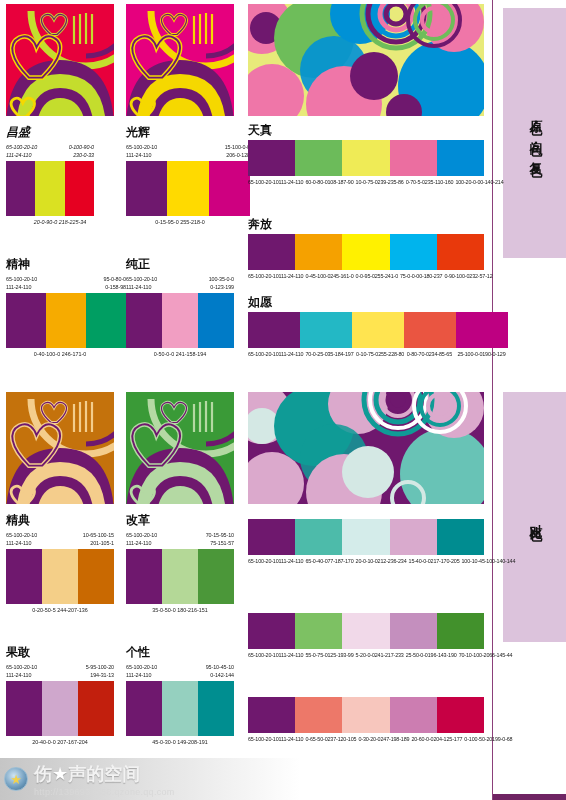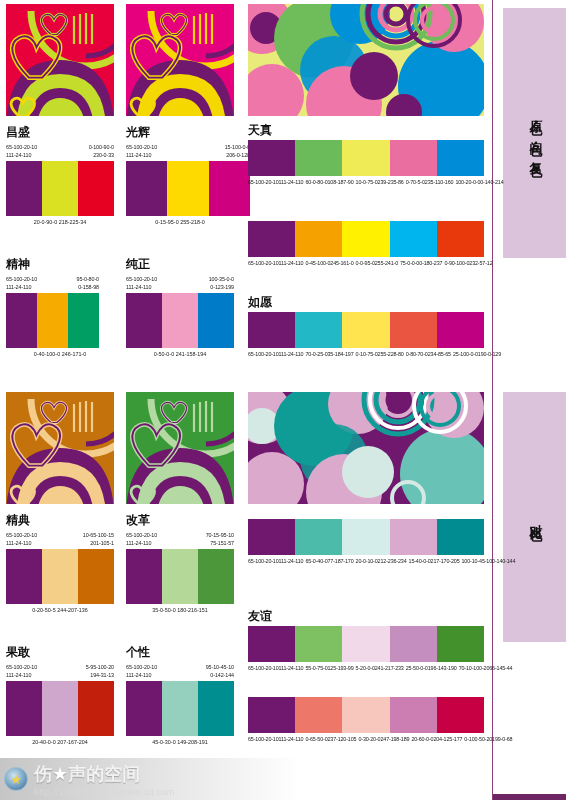--- a/index.html
+++ b/index.html
@@ -241,21 +241,21 @@
         <circle cx="148" cy="10" r="16" stroke="#ef76a8" stroke-width="5"></circle>
         <circle cx="148" cy="10" r="10" stroke="#6f186e" stroke-width="5"></circle>
         <circle cx="186" cy="16" r="26" stroke="#6f186e" stroke-width="4"></circle>
         <circle cx="186" cy="16" r="19" stroke="#6ebd5a" stroke-width="4"></circle>
         <circle cx="186" cy="16" r="12" stroke="#ef76a8" stroke-width="4"></circle>
       </g>
       <circle cx="156" cy="108" r="18" fill="#6f186e"></circle>
     </svg>
   </div>
 
-  <div class="palette-block" style="left:6px;top:126px;width:108px;">
+  <div class="palette-block" style="left:6px;top:126px;width:88px;font-style:italic;">
     <div class="pal-title">昌盛</div>
     <div class="codes-row">
       <div class="code" style="left:0;top:4px;">
         <span>65-100-20-10</span>
         <span class="l2">111-24-110</span>
       </div>
       <div class="code" style="right:0;top:4px;text-align:right;">
         <span>0-100-90-0</span>
         <span class="l2">230-0-33</span>
       </div>
@@ -291,21 +291,21 @@
       <div class="sw" style="background:#ce0080;"></div>
     </div>
     <div class="below-codes">
       <div class="below-code" style="left:54px;top:2px;">
         <span>0-15-95-0</span>
         <span class="l2">255-218-0</span>
       </div>
     </div>
   </div>
 
-  <div class="palette-block" style="left:6px;top:258px;width:93px;">
+  <div class="palette-block" style="left:6px;top:258px;width:120px;">
     <div class="pal-title">精神</div>
     <div class="codes-row">
       <div class="code" style="left:0;top:4px;">
         <span>65-100-20-10</span>
         <span class="l2">111-24-110</span>
       </div>
       <div class="code" style="right:0;top:4px;text-align:right;">
         <span>95-0-80-0</span>
         <span class="l2">0-158-98</span>
       </div>
@@ -360,37 +360,38 @@
     <div class="codes-under">
       <div class="code-cell"><span>65-100-20-10</span><span class="l2">111-24-110</span></div>
       <div class="code-cell"><span>60-0-80-0</span><span class="l2">108-187-90</span></div>
       <div class="code-cell"><span>10-0-75-0</span><span class="l2">239-235-86</span></div>
       <div class="code-cell"><span>0-70-5-0</span><span class="l2">235-110-160</span></div>
       <div class="code-cell"><span>100-20-0-0</span><span class="l2">0-140-214</span></div>
     </div>
   </div>
 
   <div class="palette-block" style="left:248px;top:218px;width:236px;">
+    <div class="pal-title">奔放</div>
     <div class="swatches" style="height:36px;margin-top:3px;">
       <div class="sw" style="background:#6f186e;"></div>
       <div class="sw" style="background:#f5a100;"></div>
       <div class="sw" style="background:#fff100;"></div>
       <div class="sw" style="background:#00b4ed;"></div>
       <div class="sw" style="background:#e8390c;"></div>
     </div>
     <div class="codes-under">
       <div class="code-cell"><span>65-100-20-10</span><span class="l2">111-24-110</span></div>
       <div class="code-cell"><span>0-45-100-0</span><span class="l2">245-161-0</span></div>
       <div class="code-cell"><span>0-0-95-0</span><span class="l2">255-241-0</span></div>
       <div class="code-cell"><span>75-0-0-0</span><span class="l2">0-180-237</span></div>
       <div class="code-cell"><span>0-90-100-0</span><span class="l2">232-57-12</span></div>
     </div>
   </div>
 
-  <div class="palette-block" style="left:248px;top:296px;width:236px;">
+  <div class="palette-block" style="left:248px;top:296px;width:260px;">
     <div class="pal-title">如愿</div>
     <div class="swatches" style="height:36px;margin-top:3px;">
       <div class="sw" style="background:#6f186e;"></div>
       <div class="sw" style="background:#23b8c5;"></div>
       <div class="sw" style="background:#ffe450;"></div>
       <div class="sw" style="background:#ea5541;"></div>
       <div class="sw" style="background:#be0081;"></div>
     </div>
     <div class="codes-under">
       <div class="code-cell"><span>65-100-20-10</span><span class="l2">111-24-110</span></div>
@@ -597,21 +598,20 @@
     <div class="codes-under">
       <div class="code-cell"><span>65-100-20-10</span><span class="l2">111-24-110</span></div>
       <div class="code-cell"><span>65-0-40-0</span><span class="l2">77-187-170</span></div>
       <div class="code-cell"><span>20-0-10-0</span><span class="l2">212-236-234</span></div>
       <div class="code-cell"><span>15-40-0-0</span><span class="l2">217-170-205</span></div>
       <div class="code-cell"><span>100-10-45-10</span><span class="l2">0-140-144</span></div>
     </div>
   </div>
 
   <div class="palette-block" style="left:248px;top:610px;width:236px;">
-    <div class="pal-title">友谊</div>
     <div class="swatches" style="height:36px;margin-top:3px;">
       <div class="sw" style="background:#6f186e;"></div>
       <div class="sw" style="background:#7dc163;"></div>
       <div class="sw" style="background:#f1d9e9;"></div>
       <div class="sw" style="background:#c48fbe;"></div>
       <div class="sw" style="background:#42912c;"></div>
     </div>
     <div class="codes-under">
       <div class="code-cell"><span>65-100-20-10</span><span class="l2">111-24-110</span></div>
       <div class="code-cell"><span>55-0-75-0</span><span class="l2">125-193-99</span></div>

